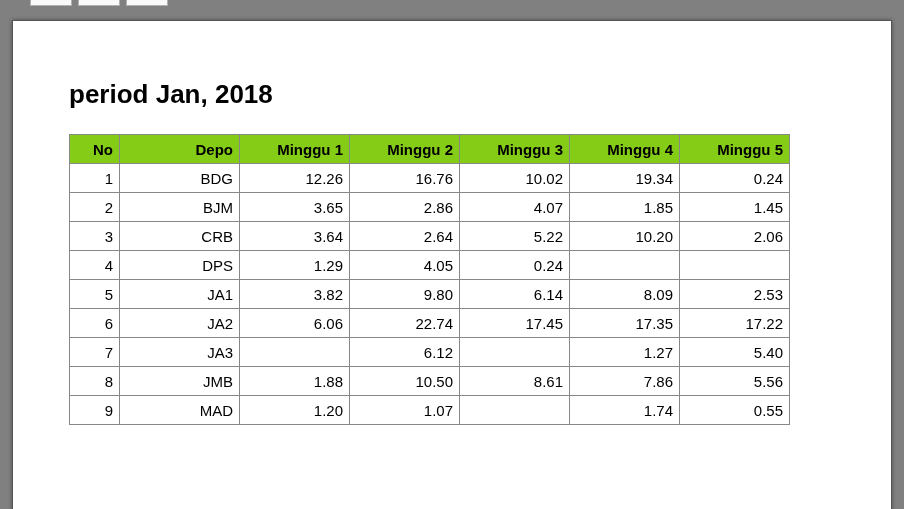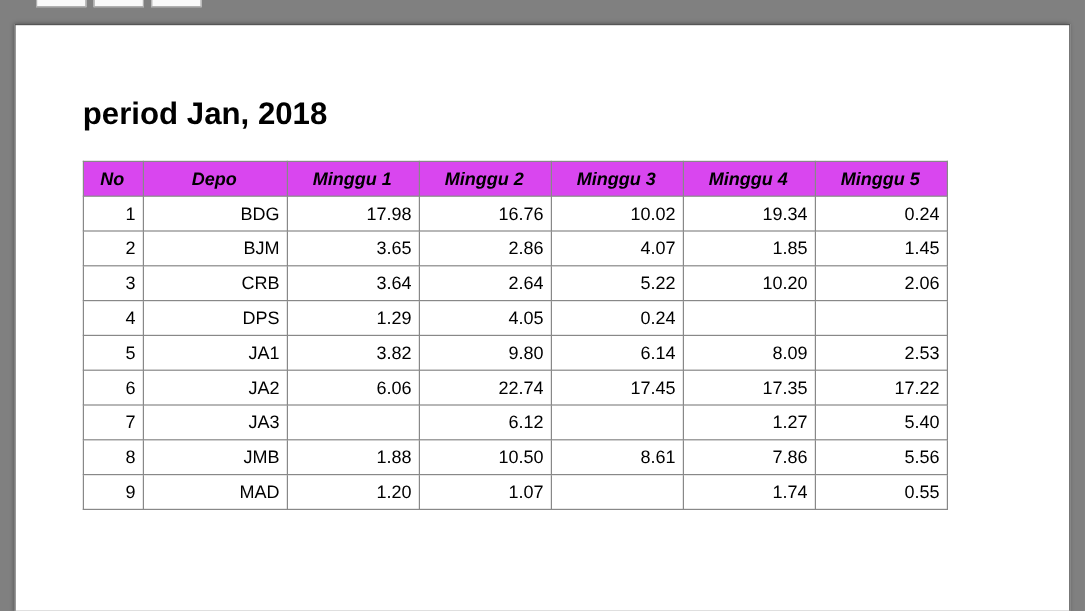--- a/index.html
+++ b/index.html
@@ -60,23 +60,22 @@
   table.report th, table.report td {
     border: 1px solid #888;
     padding: 4px 6px 4px 4px;
     height: 20px;
     vertical-align: middle;
     overflow: hidden;
     white-space: nowrap;
   }
   table.report th {
     font-weight: bold;
-    text-align: center;
-    background: #d946ef;
-    font-style: italic;
+    text-align: right;
+    background: #84cc16;
   }
   col.c-no    { width: 50px; }
   col.c-depo  { width: 120px; }
   col.c-w     { width: 110px; }
   td.num { text-align: right; }
   td.txt { text-align: right; }
 </style>
 </head>
 <body>
 
@@ -109,21 +108,21 @@
           <th>Minggu 2</th>
           <th>Minggu 3</th>
           <th>Minggu 4</th>
           <th>Minggu 5</th>
         </tr>
       </thead>
       <tbody>
         <tr>
           <td class="num">1</td>
           <td class="txt">BDG</td>
-          <td class="num">17.98</td>
+          <td class="num">12.26</td>
           <td class="num">16.76</td>
           <td class="num">10.02</td>
           <td class="num">19.34</td>
           <td class="num">0.24</td>
         </tr>
         <tr>
           <td class="num">2</td>
           <td class="txt">BJM</td>
           <td class="num">3.65</td>
           <td class="num">2.86</td>

